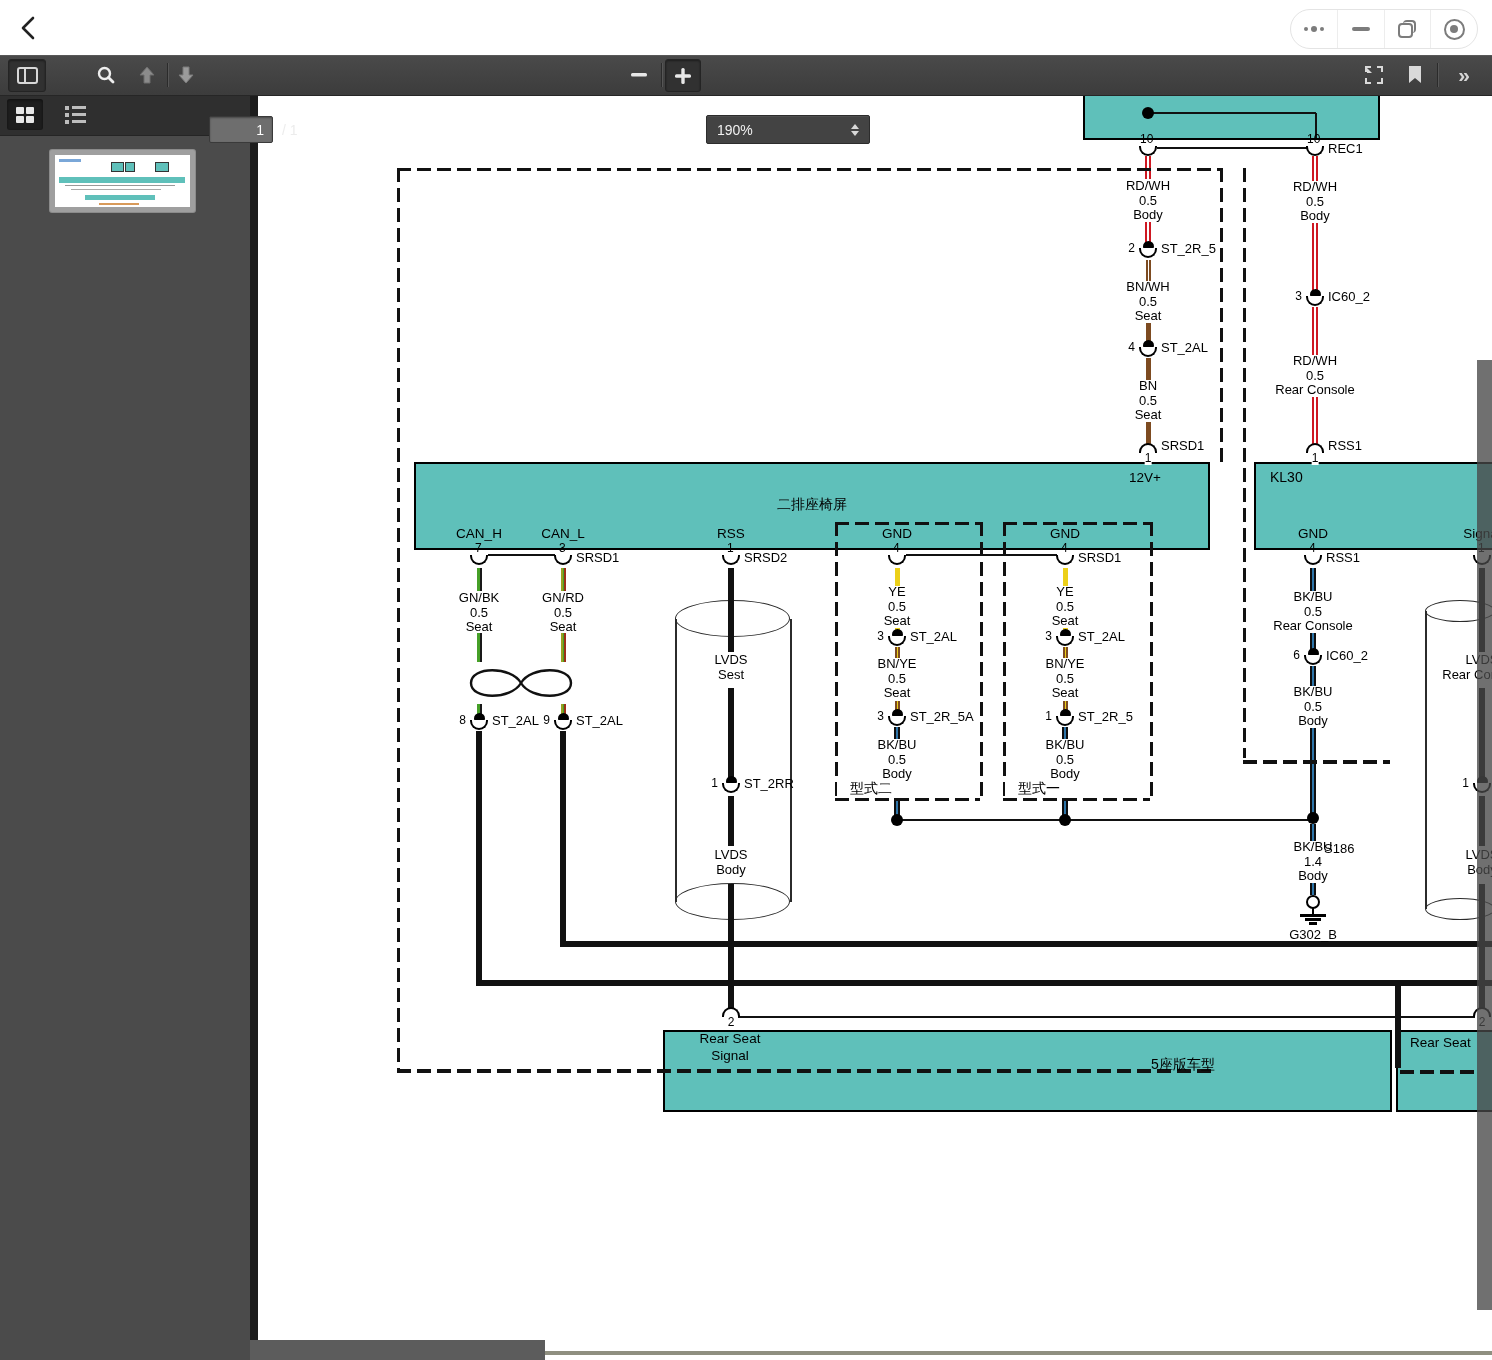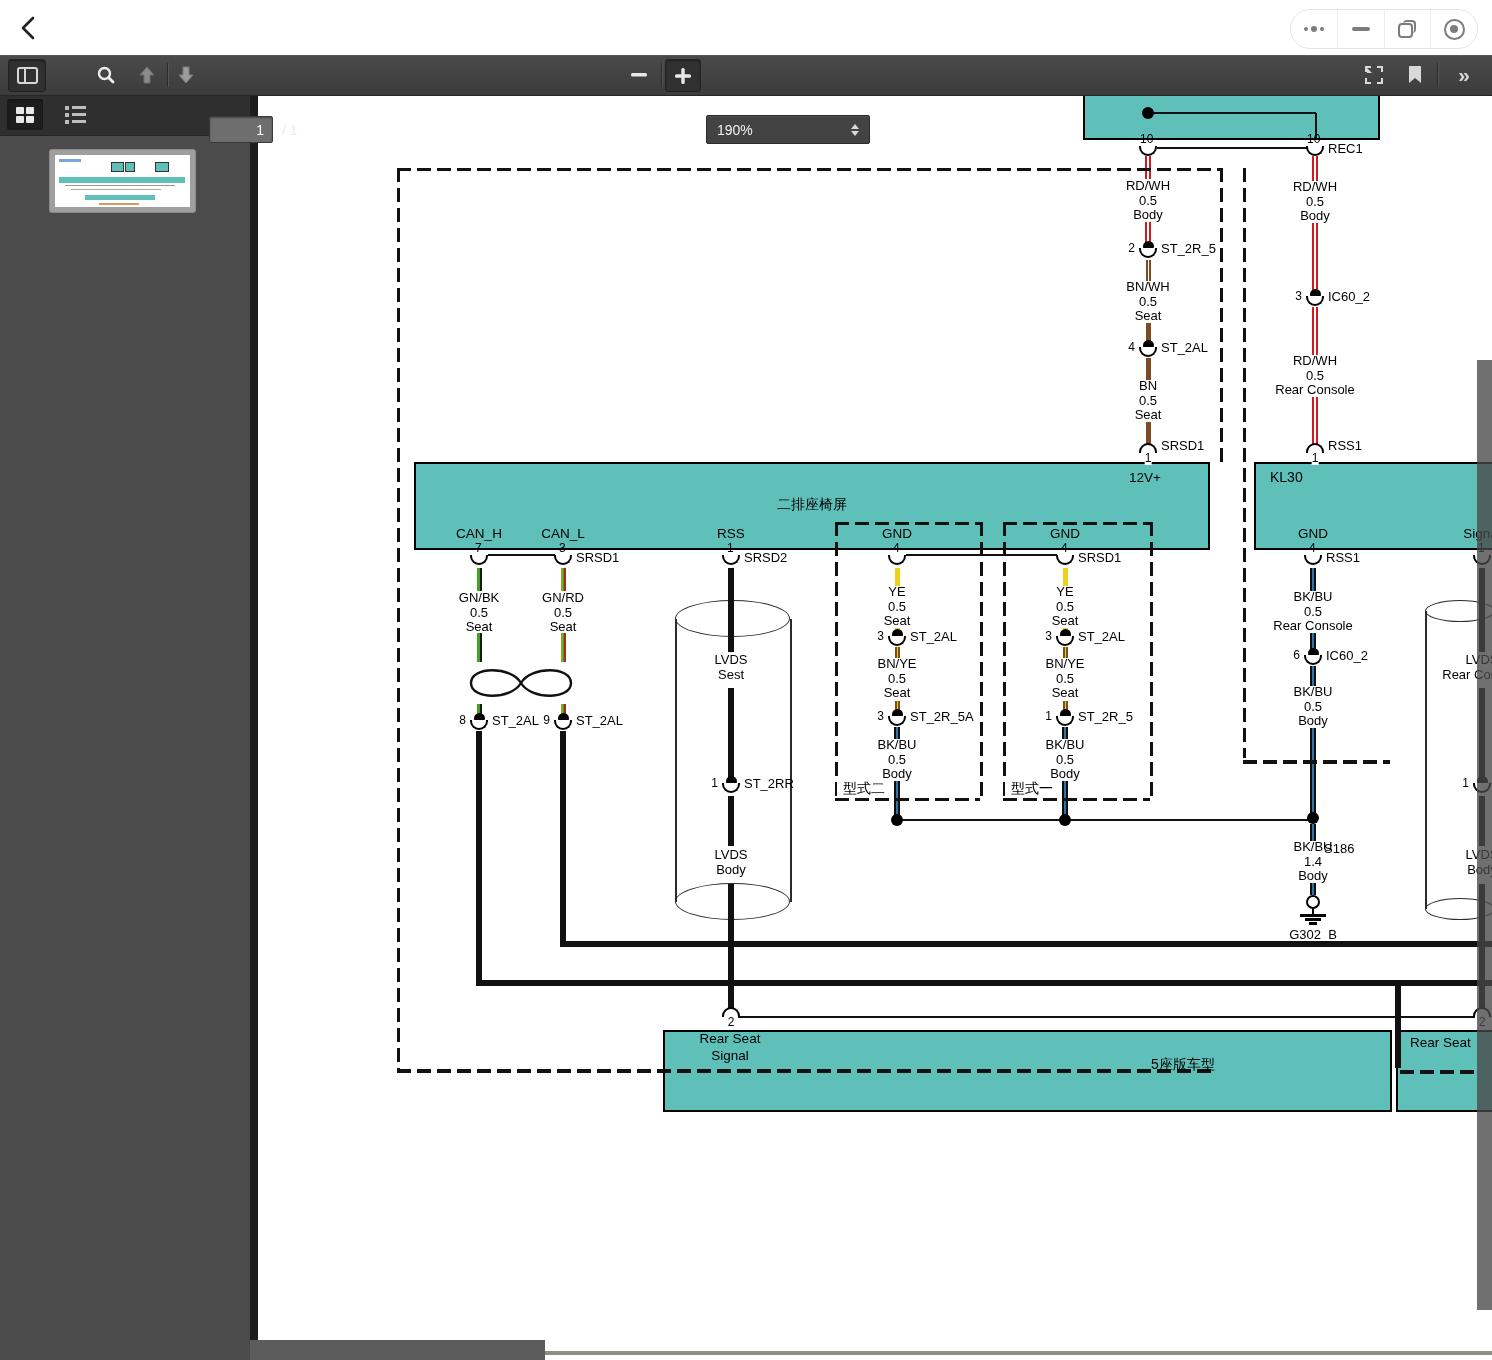--- a/index.html
+++ b/index.html
@@ -82,21 +82,21 @@
          border-radius:0 0 18px 18px;background:#fff;box-sizing:border-box;}
   .arc-n{position:absolute;width:18px;height:10px;border:2px solid #000;border-bottom:none;
          border-radius:18px 18px 0 0;background:#fff;box-sizing:border-box;}
   .cdot{position:absolute;background:#000;border-radius:50%;}
   .cnum{position:absolute;font-size:12px;color:#000;}
   .clabel{position:absolute;font-size:13px;color:#000;white-space:nowrap;}
   .cyl-side{position:absolute;background:#2b2b2b;width:1.5px;}
   .cyl-ell{position:absolute;border:1.6px solid #2b2b2b;border-radius:50%;box-sizing:border-box;}
   .gnd-c{position:absolute;border:2px solid #000;border-radius:50%;background:#fff;box-sizing:border-box;}
   .gnd-b{position:absolute;background:#000;}
-  .typelabel{position:absolute;font-size:14px;color:#000;background:#fff;padding:0 6px;white-space:nowrap;}
+  .typelabel{position:absolute;font-size:14px;color:#000;background:#fff;padding:0 13px;white-space:nowrap;}
   
   .vthumb{position:absolute;left:1477px;top:360px;width:15px;height:950px;background:rgba(72,72,72,.78);z-index:50;}
   .htrack{position:absolute;left:258px;top:1351px;width:1234px;height:4px;background:#8f8f80;z-index:48;}
   .hthumb{position:absolute;left:250px;top:1340px;width:295px;height:20px;background:#5c5c5c;z-index:50;}
 </style>
 </head>
 <body>
 
 <div class="apphdr">
   <div class="backbtn">

